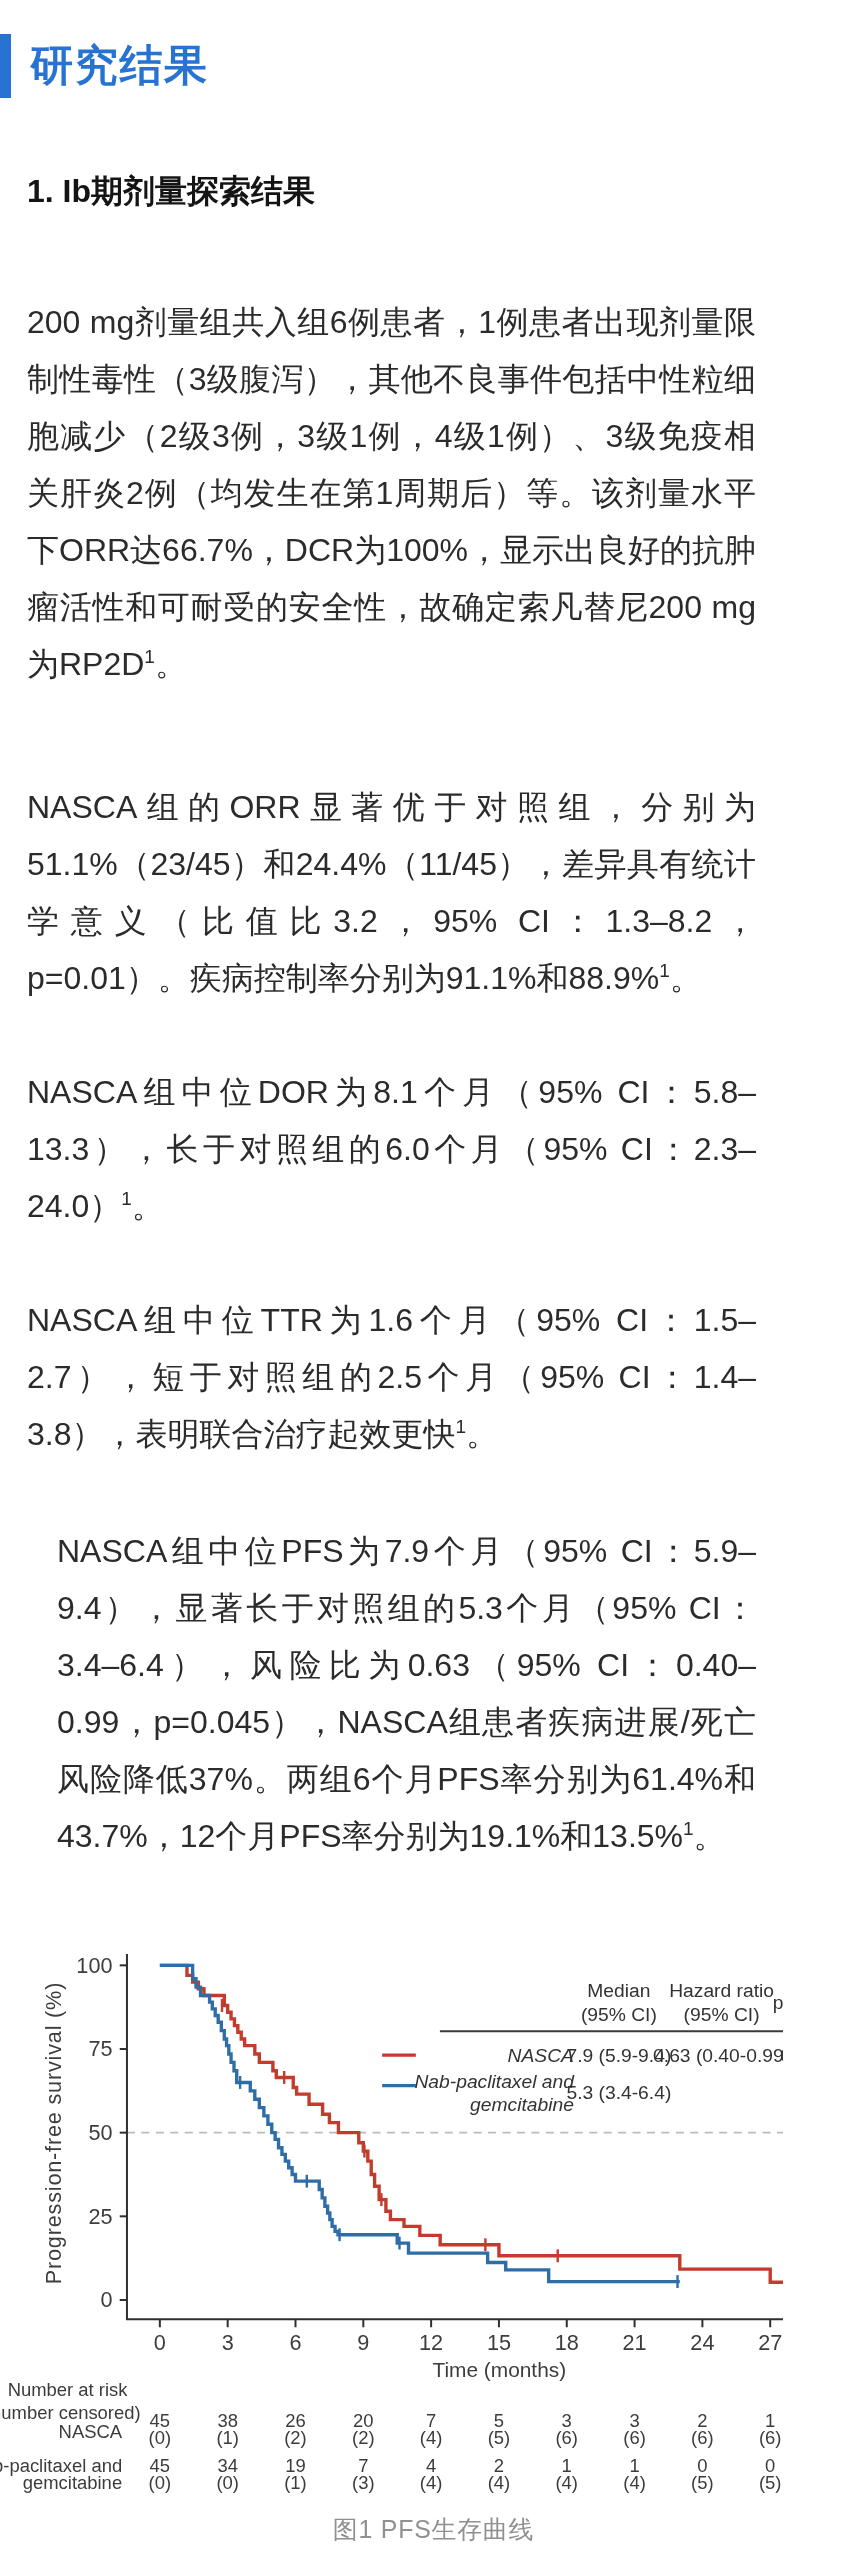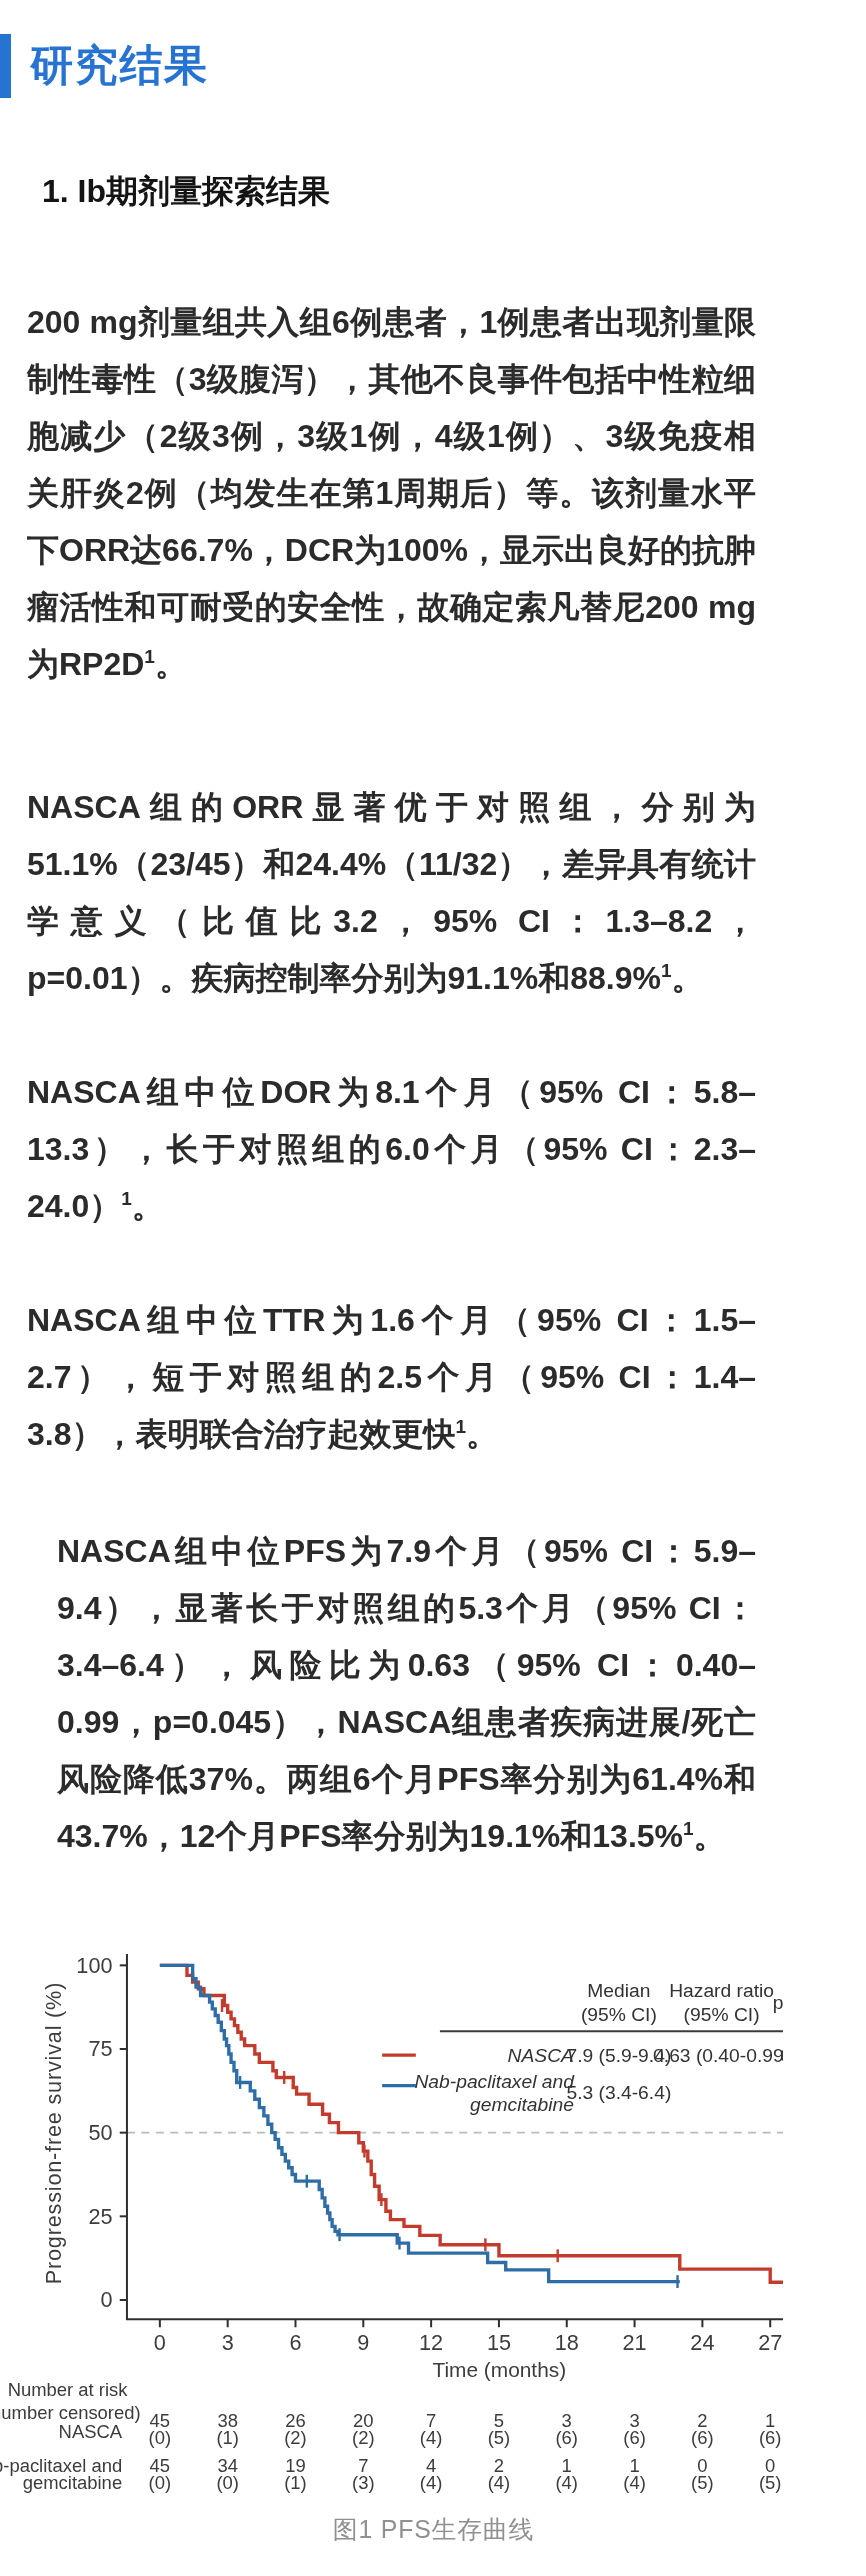--- a/index.html
+++ b/index.html
@@ -19,32 +19,31 @@
     font-size:43px;
     font-weight:bold;
     color:#2673d2;
     letter-spacing:1.6px;
   }
   .content{padding:0 27px;}
   .sec-heading{
     font-size:32px;
     font-weight:bold;
     color:#141414;
-    margin:15px;
+    margin:0;
     line-height:45px;
   }
   #sec1-heading{margin-top:71px;}
   #sec2-heading{margin-top:59px;}
   .body-p{
     font-size:32px;
     line-height:57px;
     text-align:justify;
     margin:0;
     color:#2b2b2b;
-    font-weight:bold;
   }
   #p1{margin-top:80px;}
   #p2{margin-top:86px;}
   #p3{margin-top:57px;}
   #p4{margin-top:57px;}
   #p5{margin-top:60px;margin-left:30px;}
   .body-p sup{font-size:19px;line-height:0;}
   #km-figure{
     position:absolute;
     top:1918px;
@@ -64,21 +63,21 @@
     <div class="hdr-title">研究结果</div>
   </div>
 
   <div class="content">
 
     <h2 class="sec-heading" id="sec1-heading">1. Ib期剂量探索结果</h2>
 
     <p class="body-p" id="p1"><span>200 mg剂量组共入组6例患者，1例患者出现剂量限制性毒性（3级腹泻），其他不良事件包括中性粒细胞减少（2级3例，3级1例，4级1例）、3级免疫相关肝炎2例（均发生在第1周期后）等。该剂量水平下ORR达66.7%，DCR为100%，显示出良好的抗肿瘤活性和可耐受的安全性，故确定索凡替尼200 mg为RP2D</span><sup>1</sup><span>。</span></p>
 
 
-    <p class="body-p" id="p2"><span>NASCA组的ORR显著优于对照组，分别为51.1%（23/45）和24.4%（11/32），差异具有统计学意义（比值比3.2，95% CI：1.3–8.2，p=0.01）。疾病控制率分别为91.1%和88.9%</span><sup>1</sup><span>。</span></p>
+    <p class="body-p" id="p2"><span>NASCA组的ORR显著优于对照组，分别为51.1%（23/45）和24.4%（11/45），差异具有统计学意义（比值比3.2，95% CI：1.3–8.2，p=0.01）。疾病控制率分别为91.1%和88.9%</span><sup>1</sup><span>。</span></p>
 
     <p class="body-p" id="p3"><span>NASCA组中位DOR为8.1个月（95% CI：5.8–13.3），长于对照组的6.0个月（95% CI：2.3–24.0）</span><sup>1</sup><span>。</span></p>
 
     <p class="body-p" id="p4"><span>NASCA组中位TTR为1.6个月（95% CI：1.5–2.7），短于对照组的2.5个月（95% CI：1.4–3.8），表明联合治疗起效更快</span><sup>1</sup><span>。</span></p>
 
     <p class="body-p" id="p5"><span>NASCA组中位PFS为7.9个月（95% CI：5.9–9.4），显著长于对照组的5.3个月（95% CI：3.4–6.4），风险比为0.63（95% CI：0.40–0.99，p=0.045），NASCA组患者疾病进展/死亡风险降低37%。两组6个月PFS率分别为61.4%和43.7%，12个月PFS率分别为19.1%和13.5%</span><sup>1</sup><span>。</span></p>
 
   </div>
 
   <svg id="km-figure" viewBox="0 0 1080 810" xmlns="http://www.w3.org/2000/svg">

